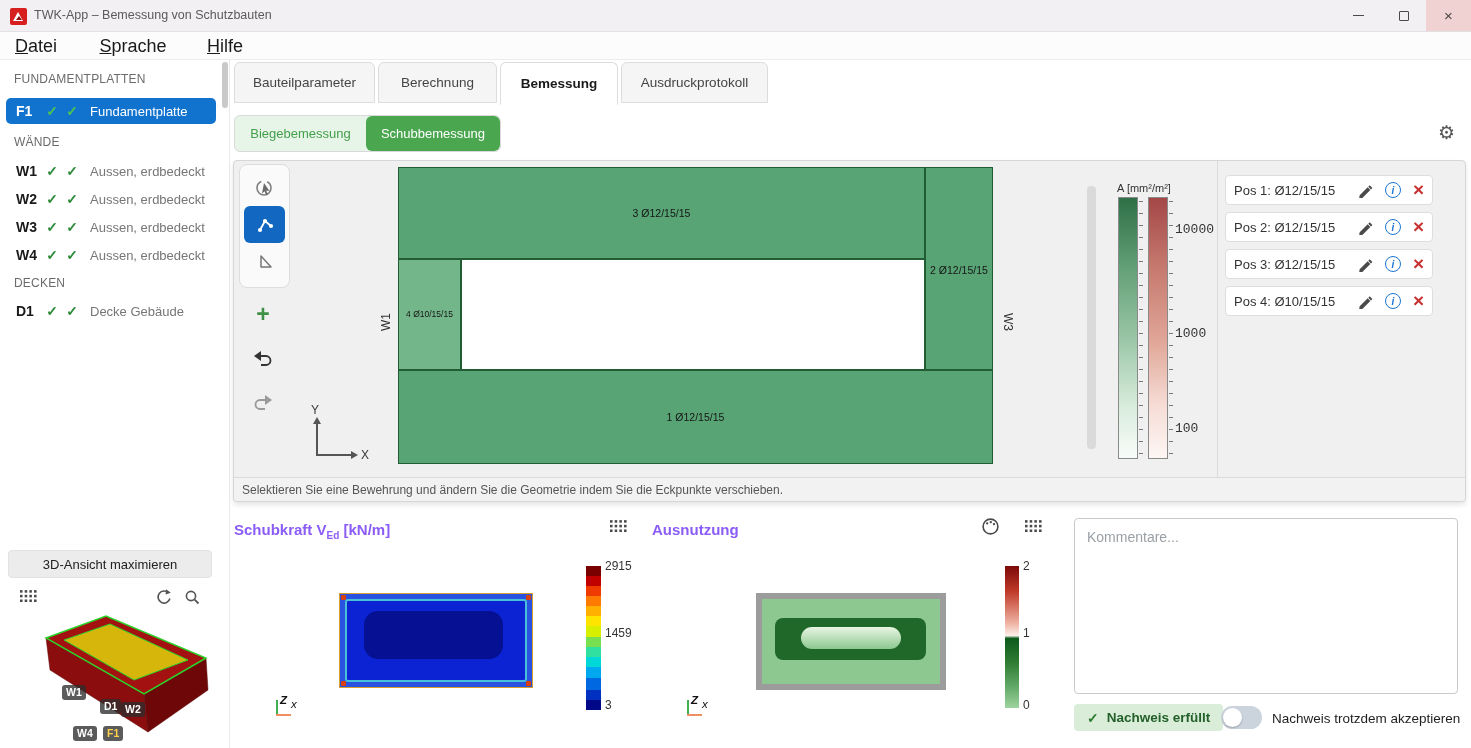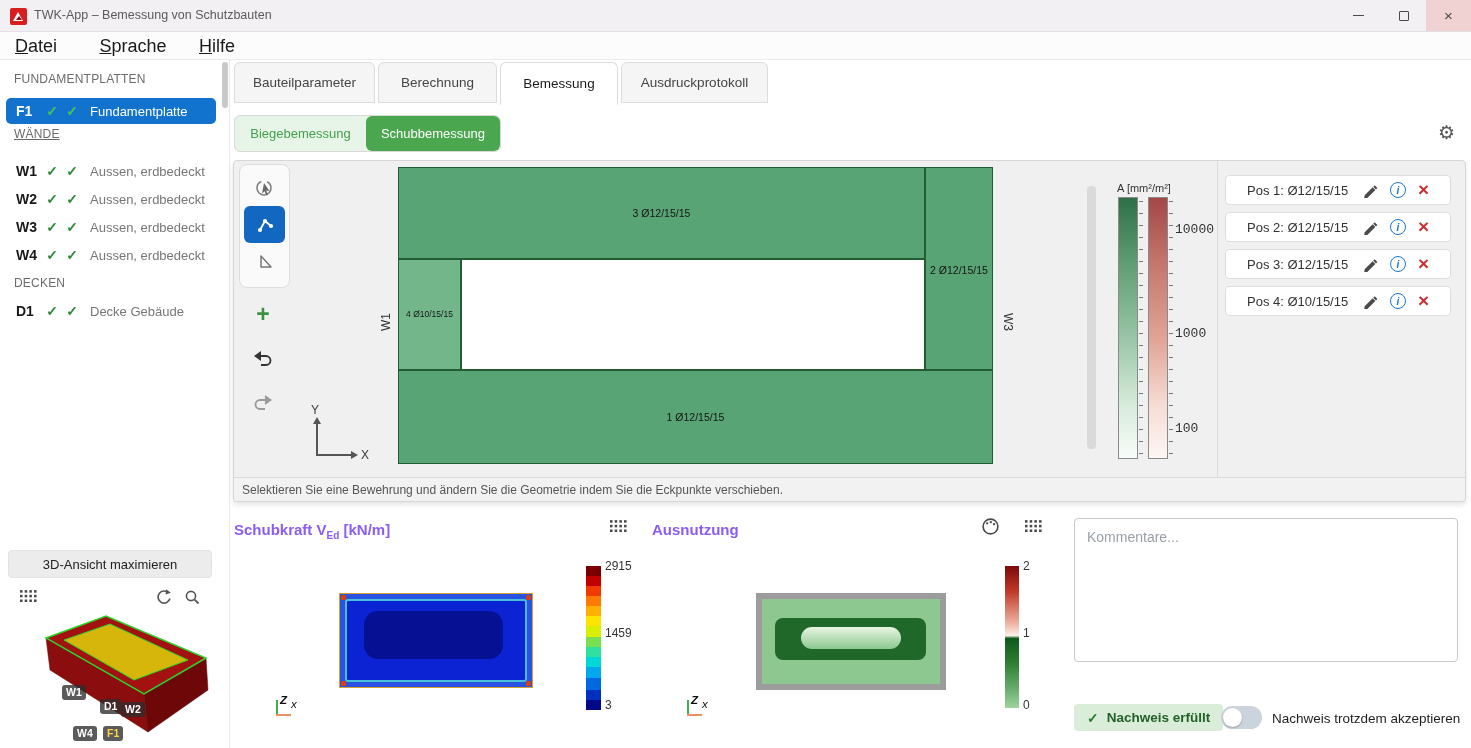--- a/index.html
+++ b/index.html
@@ -15,21 +15,21 @@
   .win-title { position:absolute; left:34px; top:8px; font-size:12.5px; color:#5a5a5a; }
   .win-btn { position:absolute; top:0; width:45px; height:31px; display:flex; align-items:center; justify-content:center; color:#4a4a4a; }
   .wb-min { right:90px; } .wb-max { right:45px; } .wb-close { right:0; background:#f0d2d2; font-size:15px; }
   .minus-glyph { width:11px; height:1.5px; background:#4a4a4a; }
   .max-glyph { width:10px; height:10px; border:1.2px solid #4a4a4a; border-radius:1px; }
 
   
   .menubar { position:absolute; left:0; top:32px; width:1471px; height:28px; background:#fcfcfc; border-bottom:1px solid #ececec; }
   .menu-item { display:inline-block; height:28px; line-height:28px; font-size:18px; color:#1a1a1a; padding:0 8px; }
   .menu-item::first-letter { text-decoration:underline; }
-  .mi-0{ margin-left:7px; } .mi-1{ margin-left:22px; } .mi-2{ margin-left:12px; }
+  .mi-0{ margin-left:7px; } .mi-1{ margin-left:22px; } .mi-2{ margin-left:20px; }
 
   
   .sidebar { position:absolute; left:0; top:60px; width:230px; height:688px; background:#fff; border-right:1px solid #e9e9e9; }
   .side-header { position:absolute; left:14px; font-size:12px; color:#6b6b6b; letter-spacing:0.2px; }
   .side-row { position:absolute; left:6px; width:210px; height:26px; display:flex; align-items:center; border-radius:5px; cursor:default; }
   .side-row .code { font-size:14px; font-weight:bold; color:#1a1a1a; width:26px; margin-left:10px; }
   .side-row .chk { font-size:14px; font-weight:bold; color:#2e8b3a; width:20px; text-align:center; }
   .side-row .desc { font-size:13px; color:#767676; margin-left:8px; white-space:nowrap; }
   .side-row.selected { background:#1273cf; }
   .side-row.selected .code { color:#fff; }
@@ -38,21 +38,21 @@
   .side-scroll { position:absolute; left:222px; top:2px; width:6px; height:46px; background:#c9c9c9; border-radius:3px; }
 
   .btn-3d { position:absolute; left:8px; top:490px; width:204px; height:28px; background:#ececec; border:1px solid #e2e2e2; border-radius:4px; font-size:13px; color:#222; display:flex; align-items:center; justify-content:center; }
   .vp-icons { position:absolute; }
   .vp-label { position:absolute; background:rgba(45,45,45,0.78); color:#fff; font-size:10.5px; font-weight:bold; padding:1px 4px; border-radius:3px; line-height:13px; }
   .vp-label.f1 { color:#ffd24a; }
 
   
   .tabs { position:absolute; left:234px; top:62px; display:flex; gap:3px; }
   .tab { height:41px; background:#f5f5f6; border:1px solid #dcdcdc; border-radius:6px 6px 0 0; display:flex; align-items:center; justify-content:center; font-size:13.5px; color:#444; }
-  .tab.active { background:#fff; border-bottom:1px solid #fff; height:43px; font-weight:normal; color:#1a1a1a;text-align:right; }
+  .tab.active { background:#fff; border-bottom:1px solid #fff; height:43px; font-weight:bold; color:#1a1a1a;text-align:right; }
   .subtabs { position:absolute; left:234px; top:115px; height:37px; display:flex; border:1px solid #d9d9d9; border-radius:6px; overflow:hidden; background:#e7f4e8; }
   .subtab { height:100%; display:flex; align-items:center; justify-content:center; font-size:13px; }
   .subtab.inactive { color:#44a04b; width:131px; }
   .subtab.active { background:#4aa64f; color:#fff; width:134px; border-radius:6px; }
   .gear { position:absolute; left:1438px; top:121px; font-size:19px; color:#555; }
 
   
   .panel { position:absolute; left:233px; top:160px; width:1233px; height:342px; background:#f0f0f0; border:1px solid #d6d6d6; border-radius:4px; box-shadow:0 3px 5px rgba(0,0,0,0.10); }
   .toolcard { position:absolute; left:5px; top:3px; width:51px; height:124px; background:#fafafa; border:1px solid #ddd; border-radius:8px; padding:4px; }
   .toolbtn { width:41px; height:37px; border-radius:6px; display:flex; align-items:center; justify-content:center; }
@@ -72,21 +72,21 @@
 
   .vslider { position:absolute; left:853px; top:25px; width:9px; height:263px; background:#dadada; border-radius:4px; }
   .legend-title { position:absolute; left:855px; top:21px; width:110px; text-align:center; font-size:11px; color:#333; }
   .lbar { position:absolute; top:36px; width:20px; height:262px; border:1px solid #8a8a8a; }
   .lbar.green { left:884px; background:linear-gradient(to bottom,#2f6f47 0%,#5f9d74 25%,#9cc7a8 55%,#d8ecdc 80%,#f8fcf9 100%); }
   .lbar.red { left:914px; background:linear-gradient(to bottom,#a34747 0%,#c4766c 25%,#e0a697 55%,#f6ddd6 80%,#fdf6f4 100%); }
   .ltick-strip { position:absolute; top:40px; width:4px; height:254px; background:repeating-linear-gradient(to bottom,#777 0 1px,transparent 1px 12px); }
   .ltick-label { position:absolute; left:941px; font-size:13px; color:#333;font-family:Liberation Mono, monospace; }
 
   .vdivider { position:absolute; left:983px; top:0; width:1px; height:318px; background:#dcdcdc; }
-  .pos-card { position:absolute; left:991px; width:226px; height:30px; background:#fff; border:1px solid #dedede; border-radius:4px; display:flex; align-items:center; padding:0 21px; }
+  .pos-card { position:absolute; left:991px; width:208px; height:30px; background:#fff; border:1px solid #dedede; border-radius:4px; display:flex; align-items:center; padding:0 8px; }
   .pos-card .plabel { flex:1; font-size:13px; color:#333; }
   .icon-info { width:16px; height:16px; border:1.8px solid #1b74d2; border-radius:50%; color:#1b74d2; font-size:10px; font-weight:bold; display:flex; align-items:center; justify-content:center; margin:0 12px; font-style:italic; }
   .icon-x { color:#c83232; font-size:19px; font-weight:bold; line-height:16px; }
 
   .statusbar { position:absolute; left:0; right:0; bottom:0; height:24px; background:#f2f2f2; border-top:1px solid #dbdbdb; border-radius:0 0 4px 4px; display:flex; align-items:center; padding-left:8px; font-size:12px; color:#555;margin-top:12px; }
 
   
   .bheading { position:absolute; font-size:15px; font-weight:bold; color:#8b5cf6; }
   .bheading sub { font-size:10px; font-weight:bold; }
   .plot1 { position:absolute; left:339px; top:593px; width:194px; height:95px; background:#2a52e0; border:1px solid #d8a030; }
@@ -99,21 +99,21 @@
     background:linear-gradient(to bottom,#7c0a0a 0%,#c03a28 18%,#eeb0a0 40%,#fdefe9 49%,#0e5a1c 51%,#2e7d33 68%,#62a968 85%,#9ed49e 100%); }
   .cscale-label { position:absolute; font-size:12px; color:#333; }
   .plot2 { position:absolute; left:756px; top:593px; width:190px; height:97px; border:6px solid #9c9c9c; background:#8cc88f; }
   .p2-band { position:absolute; left:13px; top:19px; width:151px; height:42px; background:#20682a; border-radius:8px; }
   .p2-gloss { position:absolute; left:26px; top:9px; width:100px; height:22px; background:linear-gradient(180deg,#e9f5e3,#8cc88f); border-radius:11px; }
   .axisglyph { position:absolute; width:30px; height:26px; }
   .axisglyph .vl { position:absolute; left:4px; top:6px; width:2px; height:15px; background:#3faf4f; }
   .axisglyph .hl { position:absolute; left:4px; top:20px; width:15px; height:2px; background:#f09060; }
   .axisglyph .zl { position:absolute; left:8px; top:0px; font-size:11.5px; font-style:italic; font-weight:bold; color:#111; }
   .axisglyph .xl { position:absolute; left:19px; top:4px; font-size:11.5px; font-style:italic; color:#111; }
-  .comments { position:absolute; left:1074px; top:518px; width:384px; height:144px; border:1px solid #c9c9c9; border-radius:4px; font-family:"Liberation Sans",sans-serif; font-size:14px; color:#333; padding:10px 12px; resize:none; outline:none; }
+  .comments { position:absolute; left:1074px; top:518px; width:384px; height:176px; border:1px solid #c9c9c9; border-radius:4px; font-family:"Liberation Sans",sans-serif; font-size:14px; color:#333; padding:10px 12px; resize:none; outline:none; }
   .comments::placeholder { color:#9aa0a6; }
   .badge { position:absolute; left:1074px; top:704px; height:27px; background:#d9edd9; border-radius:4px; display:inline-flex; align-items:center; padding:0 13px; gap:8px; }
   .badge .bcheck { color:#2e7d32; font-weight:bold; font-size:14px; }
   .badge .btext { color:#24602a; font-weight:bold; font-size:13.5px; }
   .toggle { position:absolute; left:1221px; top:706px; width:41px; height:23px; background:#cbd3dd; border-radius:12px; }
   .toggle .knob { position:absolute; left:2px; top:2px; width:19px; height:19px; background:#fff; border-radius:50%; box-shadow:0 1px 2px rgba(0,0,0,0.25); }
   .toggle-label { position:absolute; left:1272px; top:711px; font-size:13.5px; color:#1f1f1f; }
 </style>
 </head>
 <body>
@@ -144,21 +144,21 @@
 <div class="sidebar">
   <div class="side-header" style="top:12px;text-align:right;">FUNDAMENTPLATTEN</div>
 
   <div class="side-row selected" style="top:38px;">
     <span class="code">F1</span>
     <span class="chk">✓</span>
     <span class="chk">✓</span>
     <span class="desc">Fundamentplatte</span>
   </div>
 
-  <div class="side-header" style="top:67px;text-decoration:underline;">WÄNDE</div>
+  <div class="side-header" style="top:75px;">WÄNDE</div>
 
   <div class="side-row" style="top:98px;">
     <span class="code">W1</span>
     <span class="chk">✓</span>
     <span class="chk">✓</span>
     <span class="desc">Aussen, erdbedeckt</span>
   </div>
   <div class="side-row" style="top:126px;">
     <span class="code">W2</span>
     <span class="chk">✓</span>

